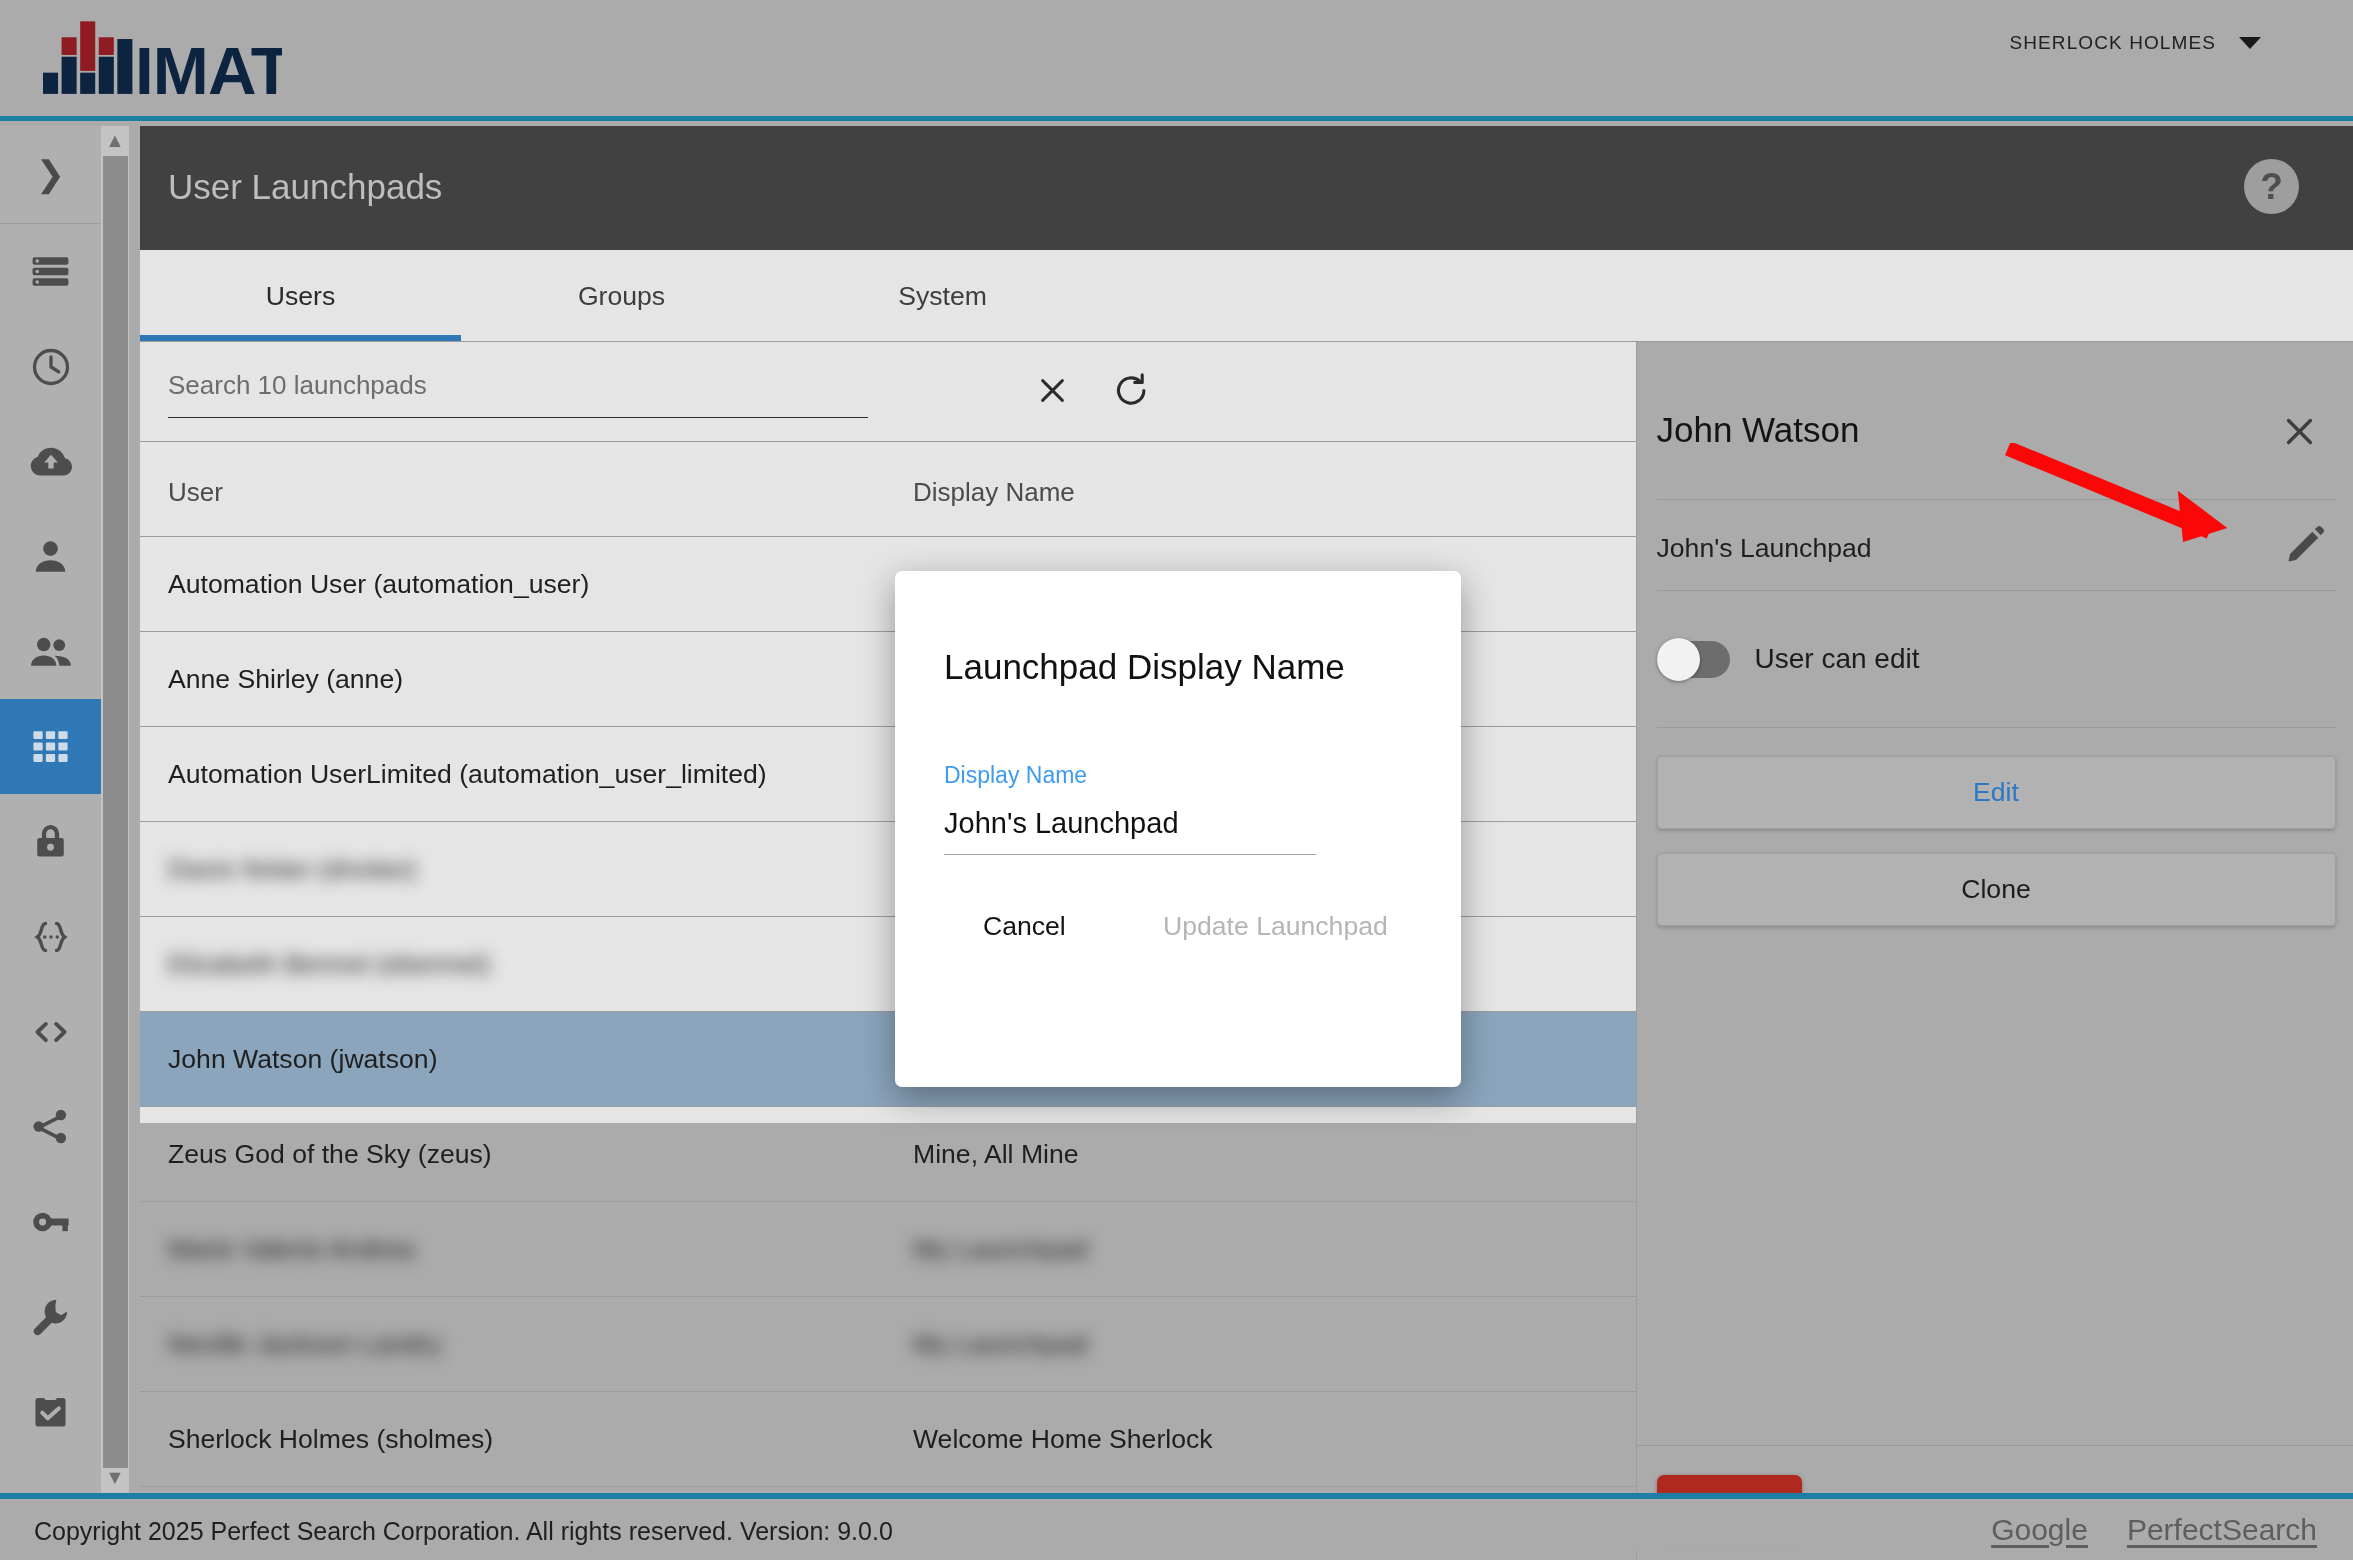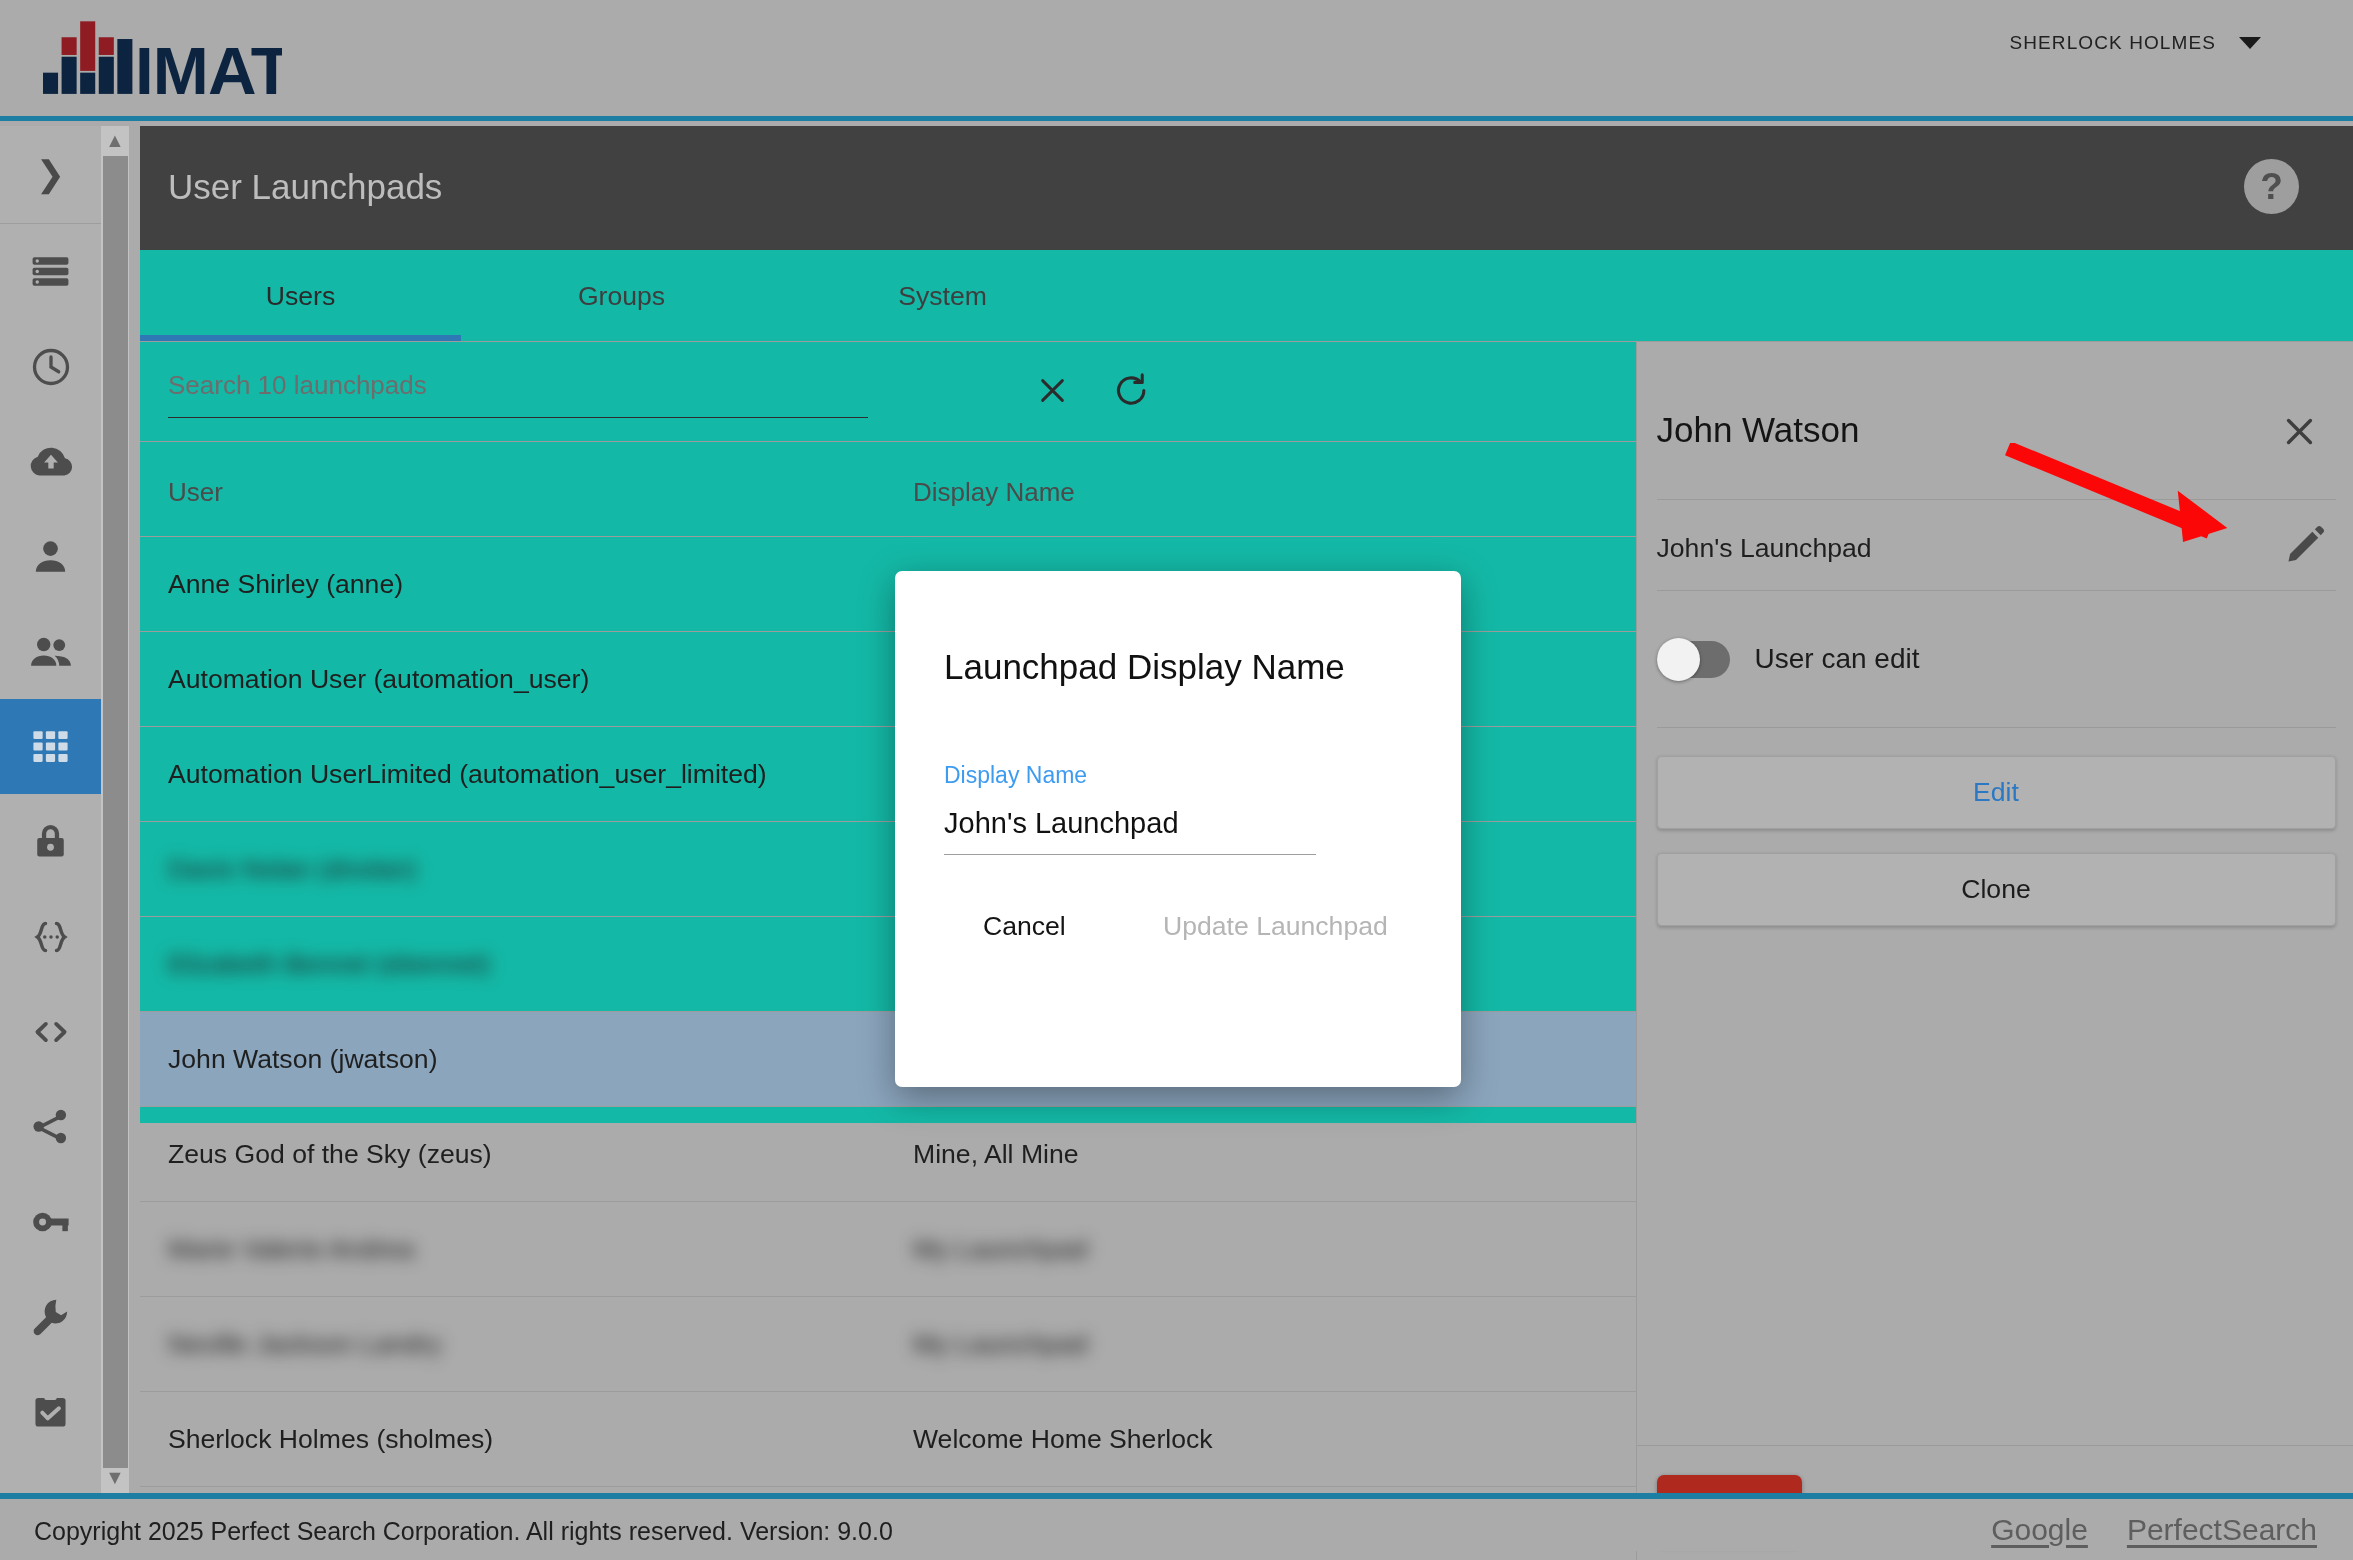--- a/index.html
+++ b/index.html
@@ -69,21 +69,21 @@
     display: flex; align-items: center; justify-content: center;
     color: #6f6f6f; font-size: 19.5px; line-height: 1;
   }
   #outer-scroll .arr.up { top: 0; }
   #outer-scroll .arr.dn { bottom: 0; }
 
   
   #content {
     position: absolute; left: 140px; top: 126px;
     width: 2214px; height: 997px;
-    background: #14b8a6;
+    background: #e5e5e5;
   }
   #page-header {
     position: absolute; left: 0; top: 0; width: 2214px; height: 124px;
     background: #414141;
   }
   #page-header .title {
     position: absolute; left: 28px; top: 41px;
     font-size: 35px; color: #bdbdbd;
   }
   #help-icon {
@@ -493,29 +493,29 @@
   </div>
 
   <div id="table">
     <div class="thead">
       <div class="th c1">User</div>
       <div class="th c2">Display Name</div>
       <div class="th c3">User</div>
     </div>
     <div id="tbody">
         <div class="trow">
-          <div class="td c1">Anne Shirley (anne)</div>
-          <div class="td c2"></div>
-        </div>
-        <div class="trow">
           <div class="td c1">Automation User (automation_user)</div>
           <div class="td c2"></div>
           <svg class="check" viewBox="0 0 24 24" fill="none" stroke="#3d3d3d" stroke-width="2.2" stroke-linecap="round" stroke-linejoin="round">
             <path d="M4.6 12.8l5 5 9.8-11"></path>
           </svg>
+        </div>
+        <div class="trow">
+          <div class="td c1">Anne Shirley (anne)</div>
+          <div class="td c2"></div>
         </div>
         <div class="trow">
           <div class="td c1">Automation UserLimited (automation_user_limited)</div>
           <div class="td c2"></div>
         </div>
         <div class="trow">
           <div class="td c1 blur">Davis Nolan (dnolan)</div>
           <div class="td c2 blur"></div>
           <svg class="check" viewBox="0 0 24 24" fill="none" stroke="#3d3d3d" stroke-width="2.2" stroke-linecap="round" stroke-linejoin="round">
             <path d="M4.6 12.8l5 5 9.8-11"></path>

